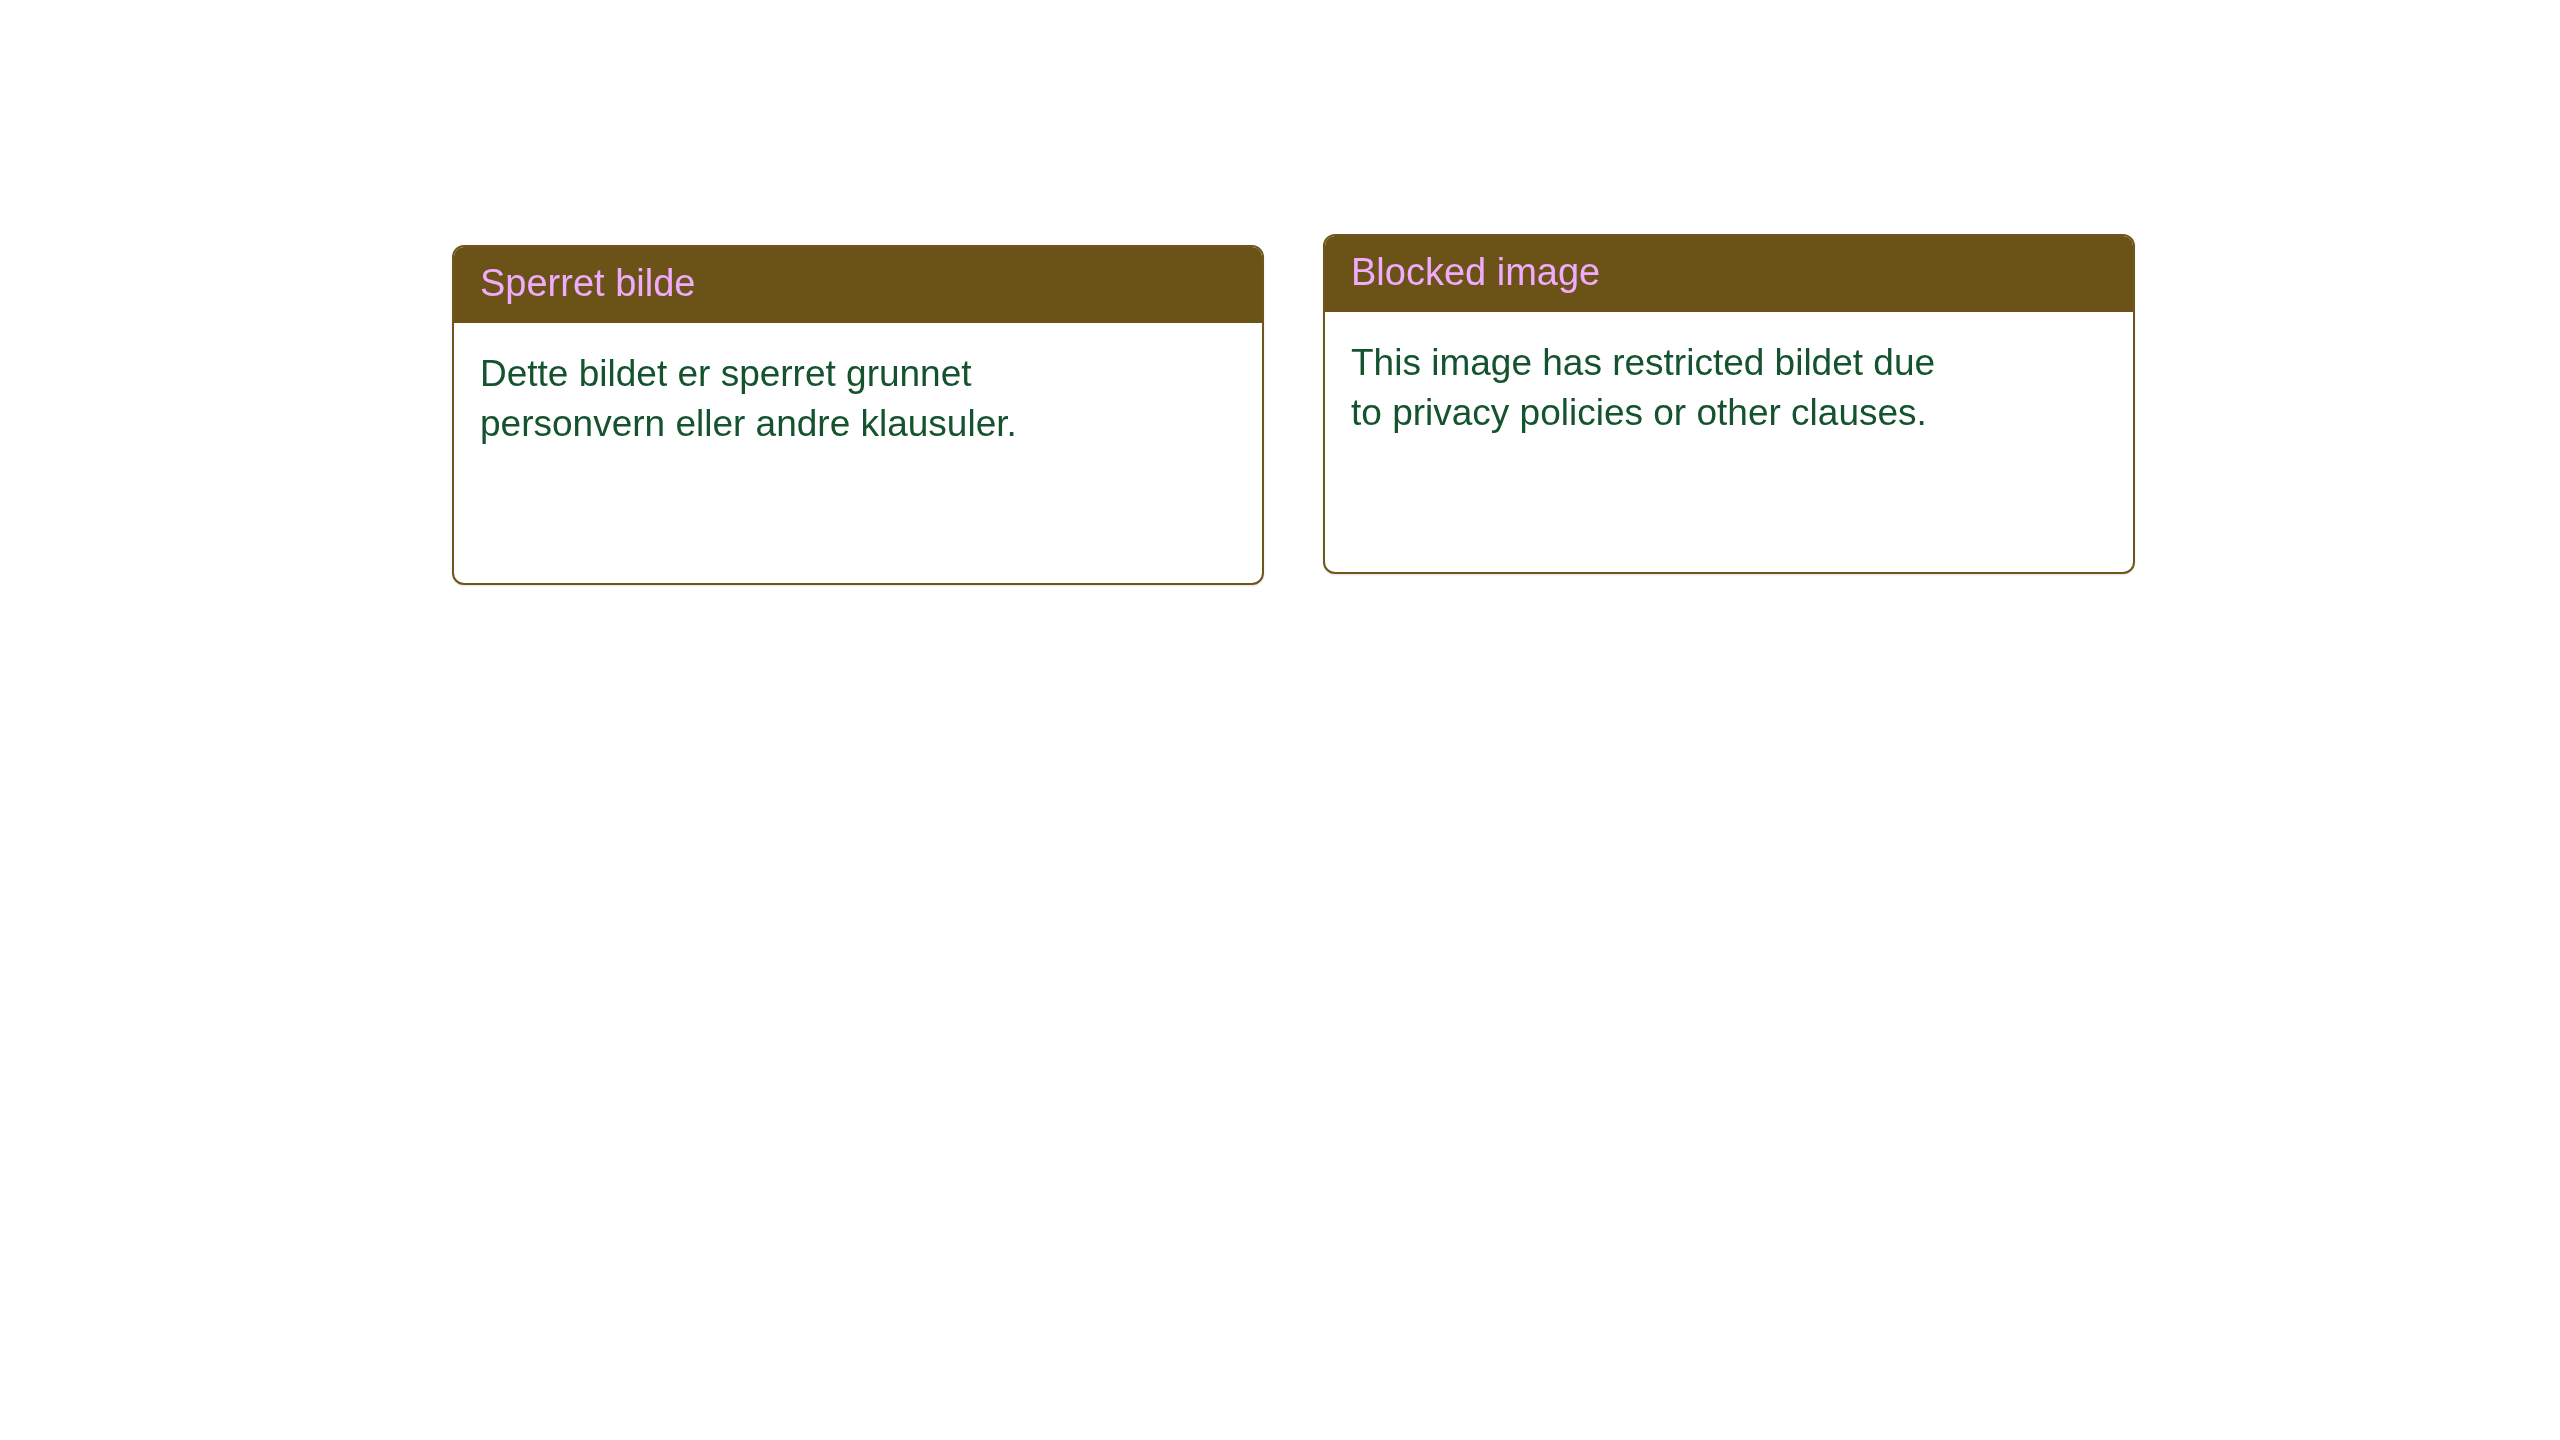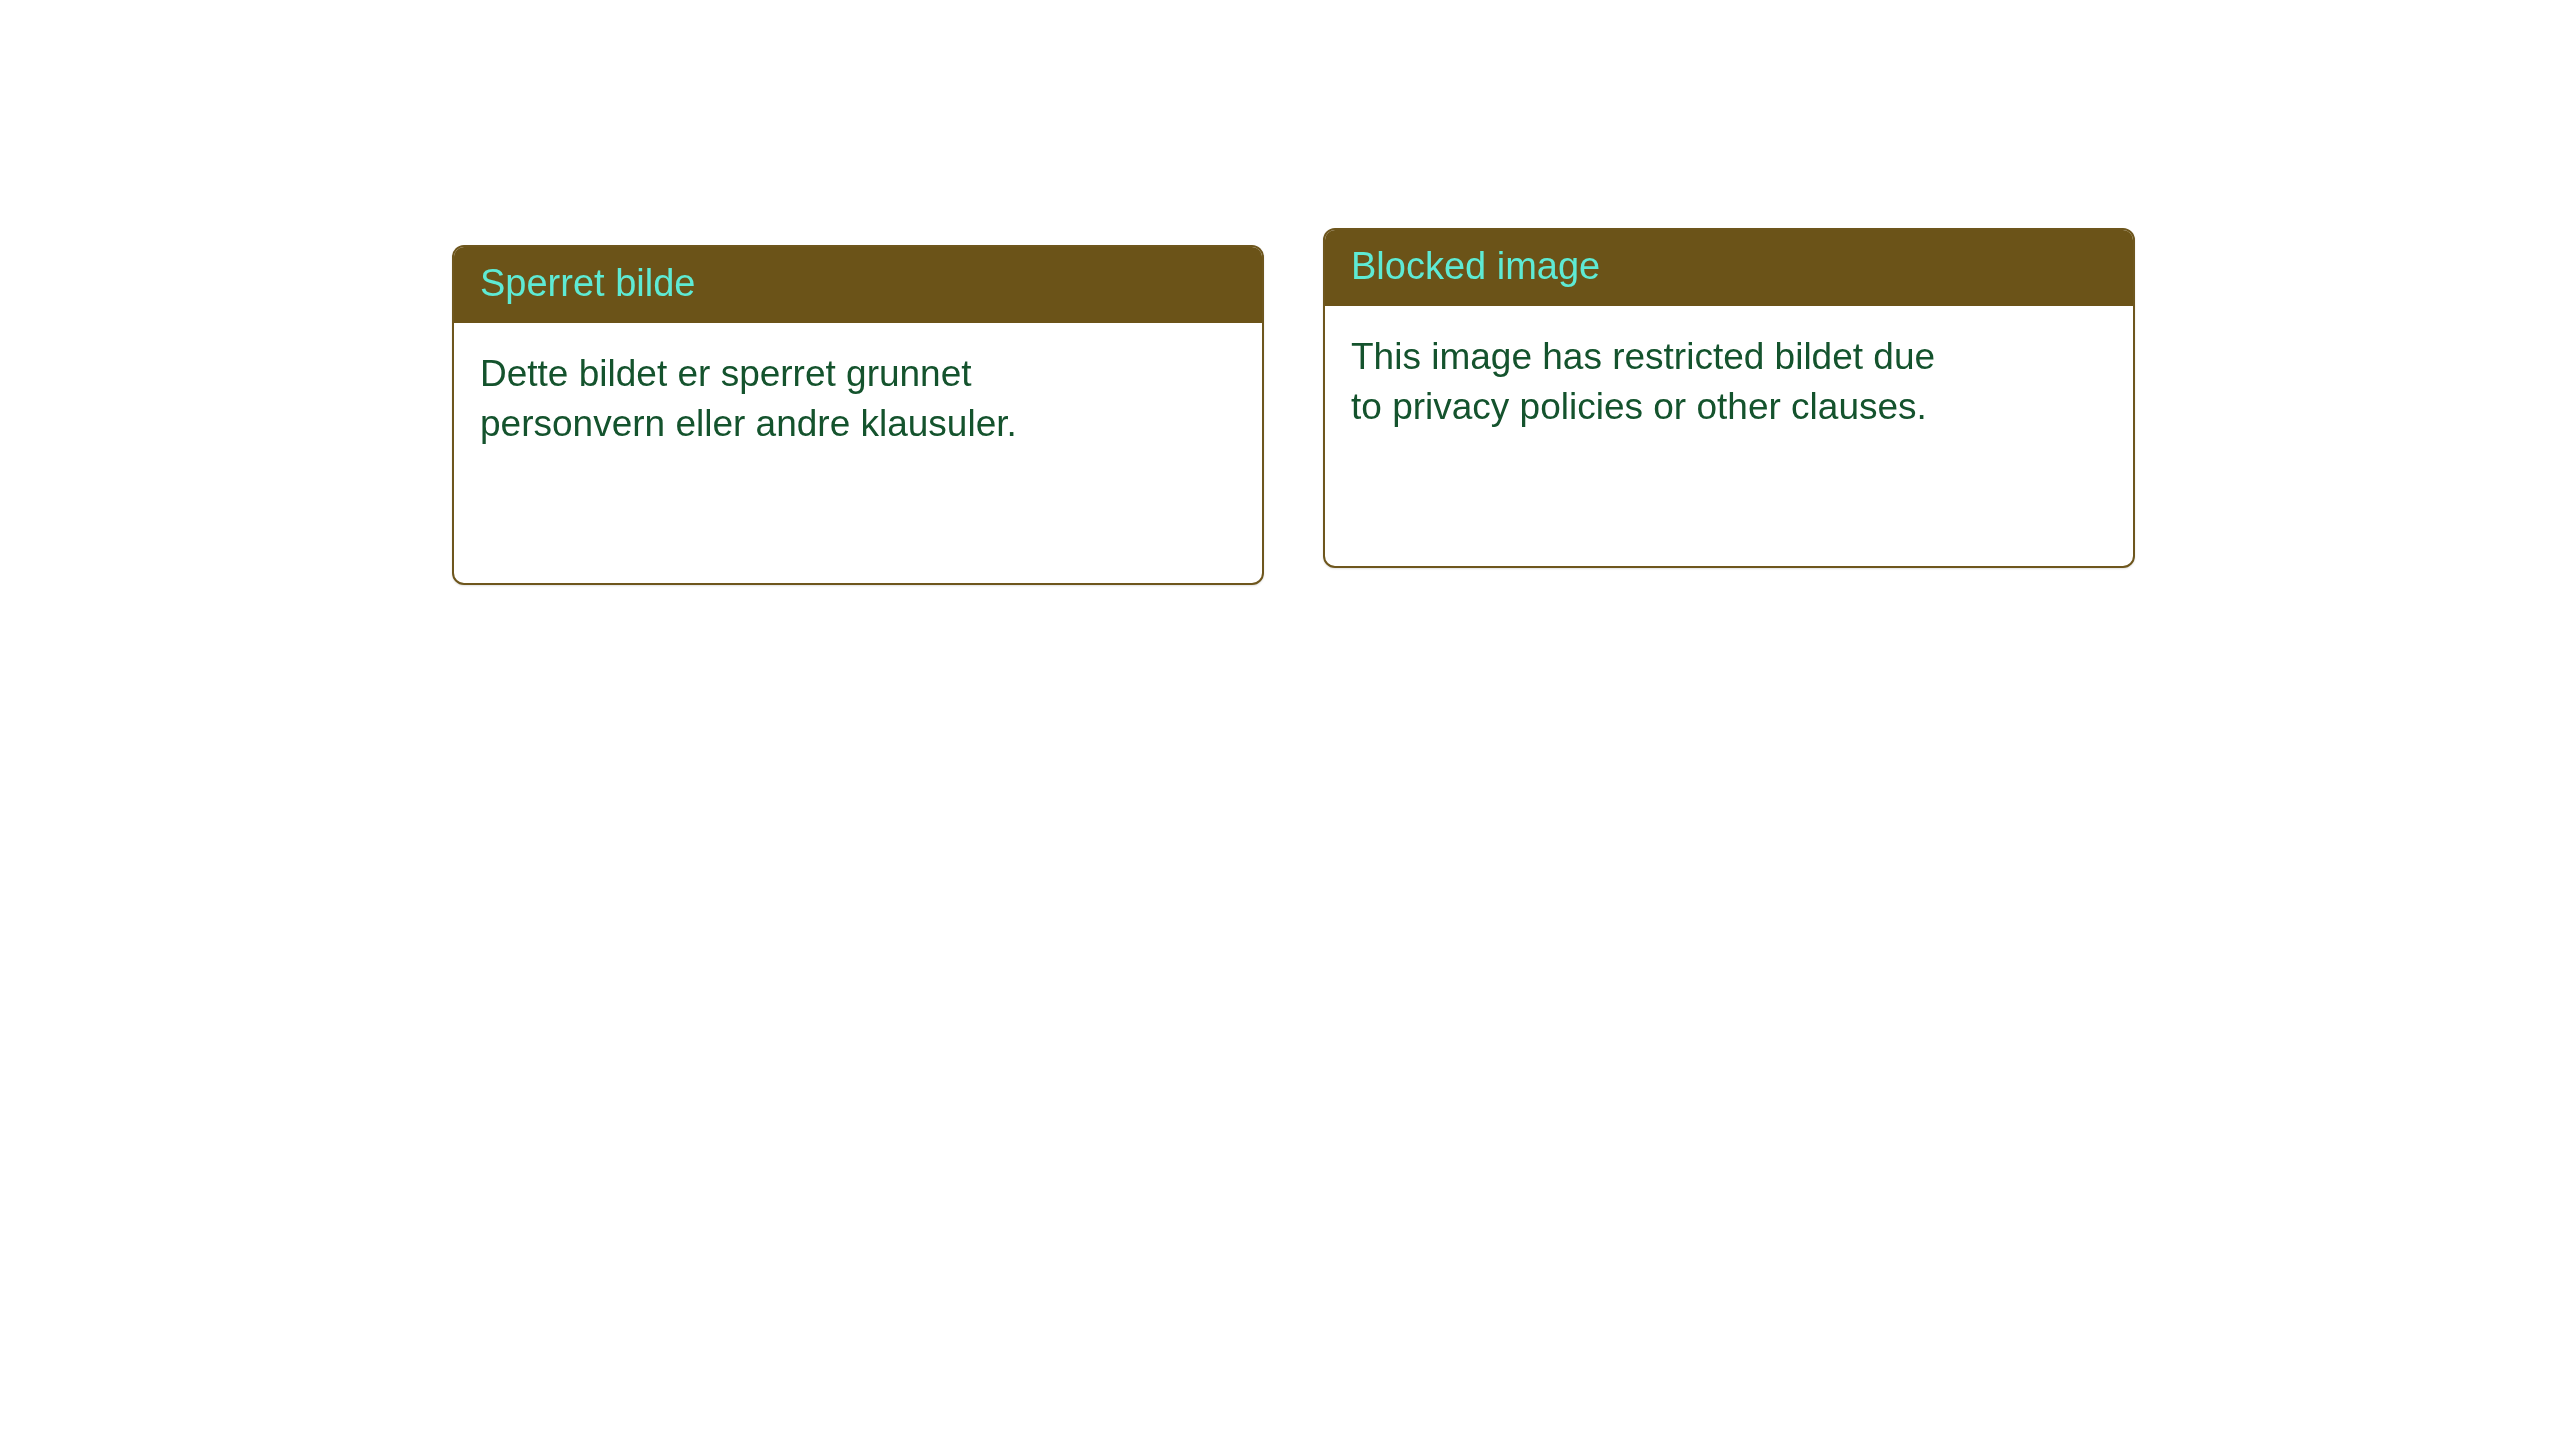--- a/index.html
+++ b/index.html
@@ -25,21 +25,21 @@
     background: #ffffff;
     border: 2px solid #6e561d;
     border-radius: 12px;
     overflow: hidden;
     box-shadow: 0 1px 2px rgba(0,0,0,0.12);
   }
 
   .notice-card .card-header {
     box-sizing: border-box;
     background: #6b5318;
-    color: #5eead4;
+    color: #f0abfc;
     font-size: 38px;
     line-height: 1.2;
     padding: 14px 26px 16px 26px;
     white-space: nowrap;
   }
 
   .notice-card .card-body {
     box-sizing: border-box;
     padding: 26px 26px 0 26px;
     color: #14532d;
@@ -54,21 +54,21 @@
   
   #card-no {
     left: 452px;
     top: 245px;
     width: 812px;
     height: 340px;
   }
 
   #card-en {
     left: 1323px;
-    top: 228px;
+    top: 234px;
     width: 812px;
     height: 340px;
   }
 
   #card-en .card-body {
     max-width: 660px;
   }
 
   #card-no .card-body {
     max-width: 680px;

